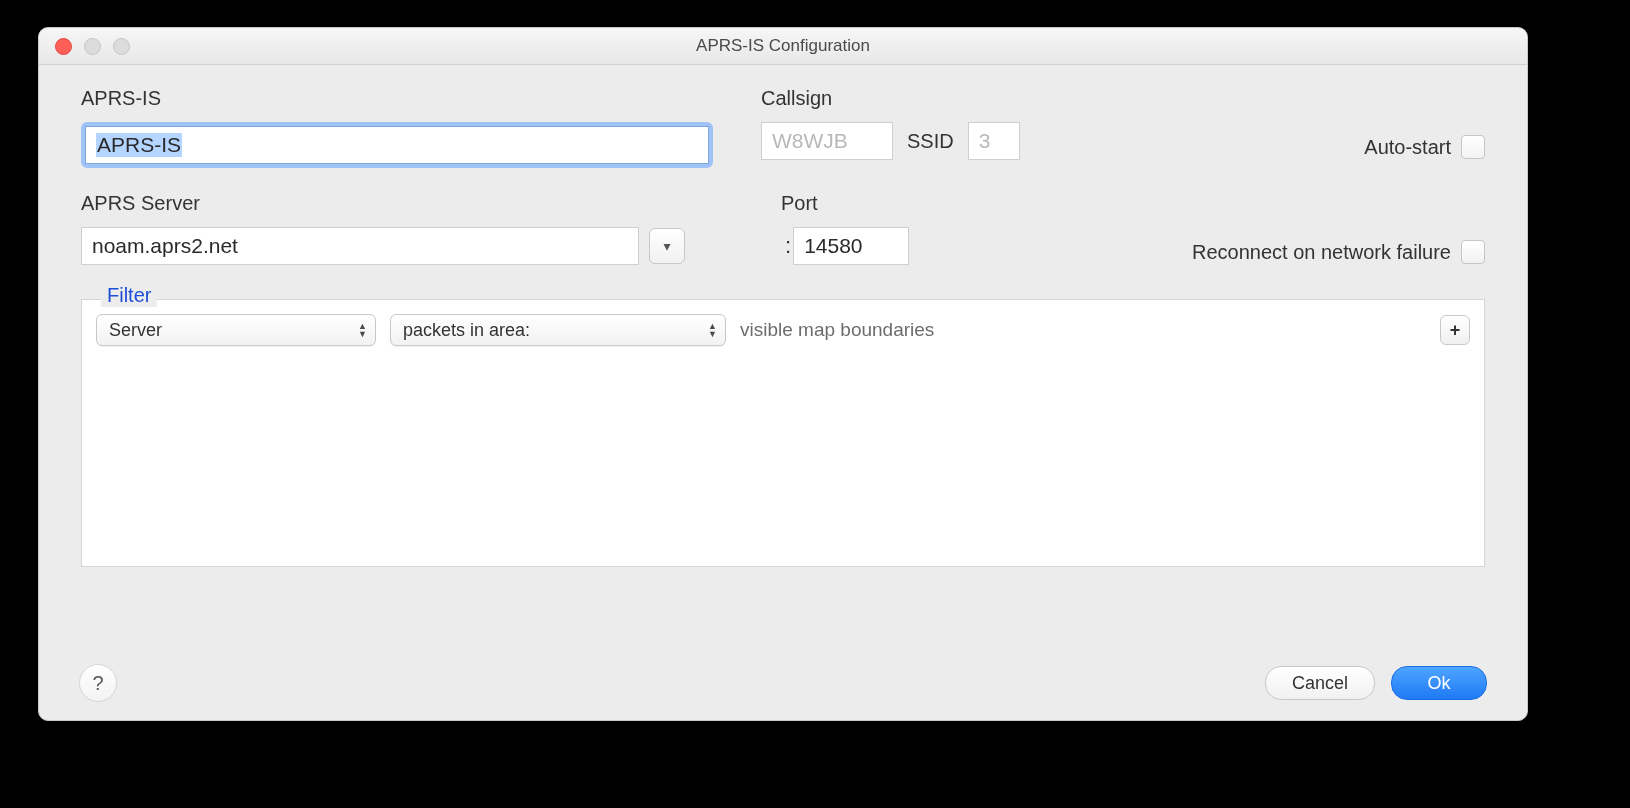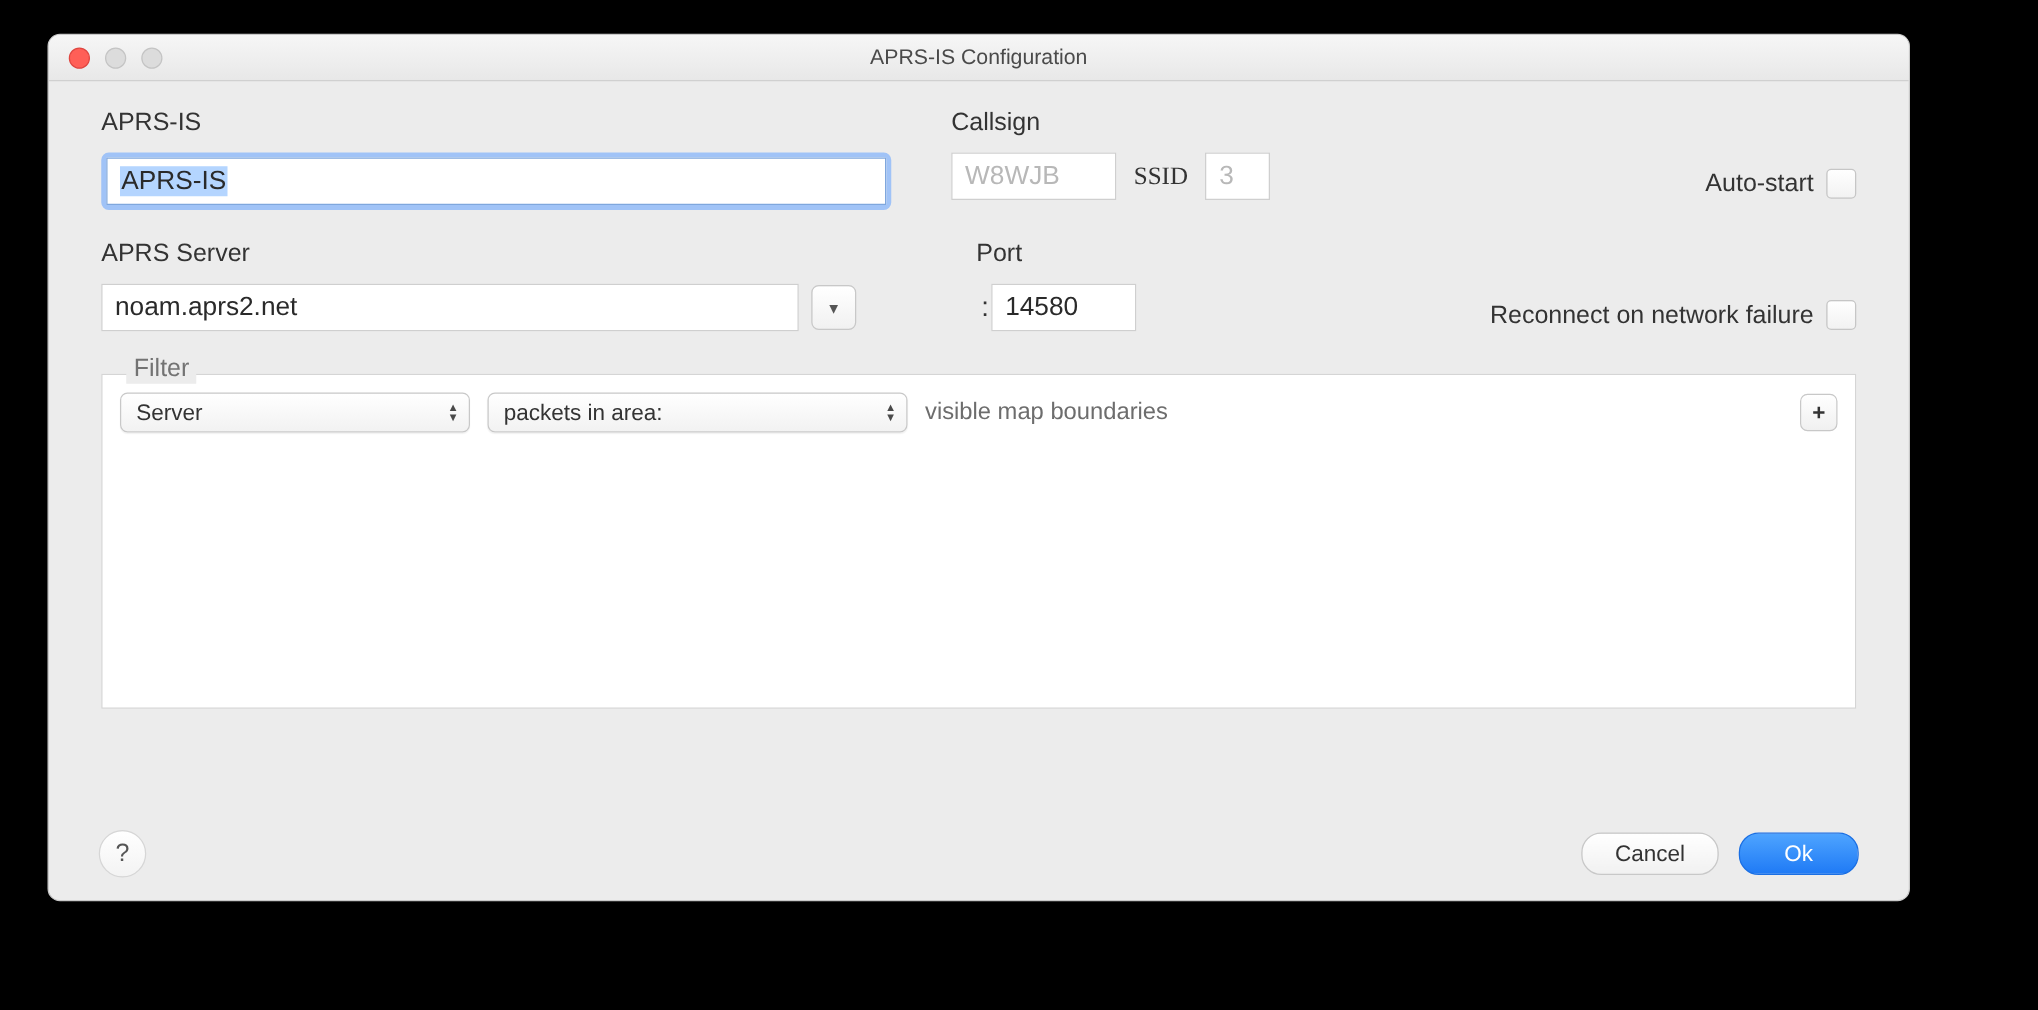--- a/index.html
+++ b/index.html
@@ -98,21 +98,21 @@
     padding: 0 1px;
   }
 
   .callsign-group {
     display: flex;
     align-items: center;
     gap: 14px;
   }
   .callsign-group .text-input.short { width: 132px; }
   .callsign-group .text-input.ssid  { width: 52px; text-align: left; }
-  .ssid-label { font-size: 20px; color:#333;font-family:Liberation Serif, serif; }
+  .ssid-label { font-size: 20px; color:#333; }
 
   .autostart {
     position: absolute;
     right: 0;
     top: 48px;
     display: flex;
     align-items: center;
     gap: 10px;
     font-size: 20px;
     color:#333;
@@ -155,21 +155,21 @@
     position: relative;
     margin-top: 34px;
   }
   .fs-legend {
     position: absolute;
     top: -15px;
     left: 20px;
     background: #ececec;
     padding: 0 6px;
     font-size: 20px;
-    color: #737373;
+    color: #1d4ed8;
   }
   .filter-box {
     border: 1px solid #d5d5d5;
     background: #fff;
     height: 268px;
     padding: 14px 14px;
     box-sizing: border-box;
   }
   .filter-row {
     display: flex;

